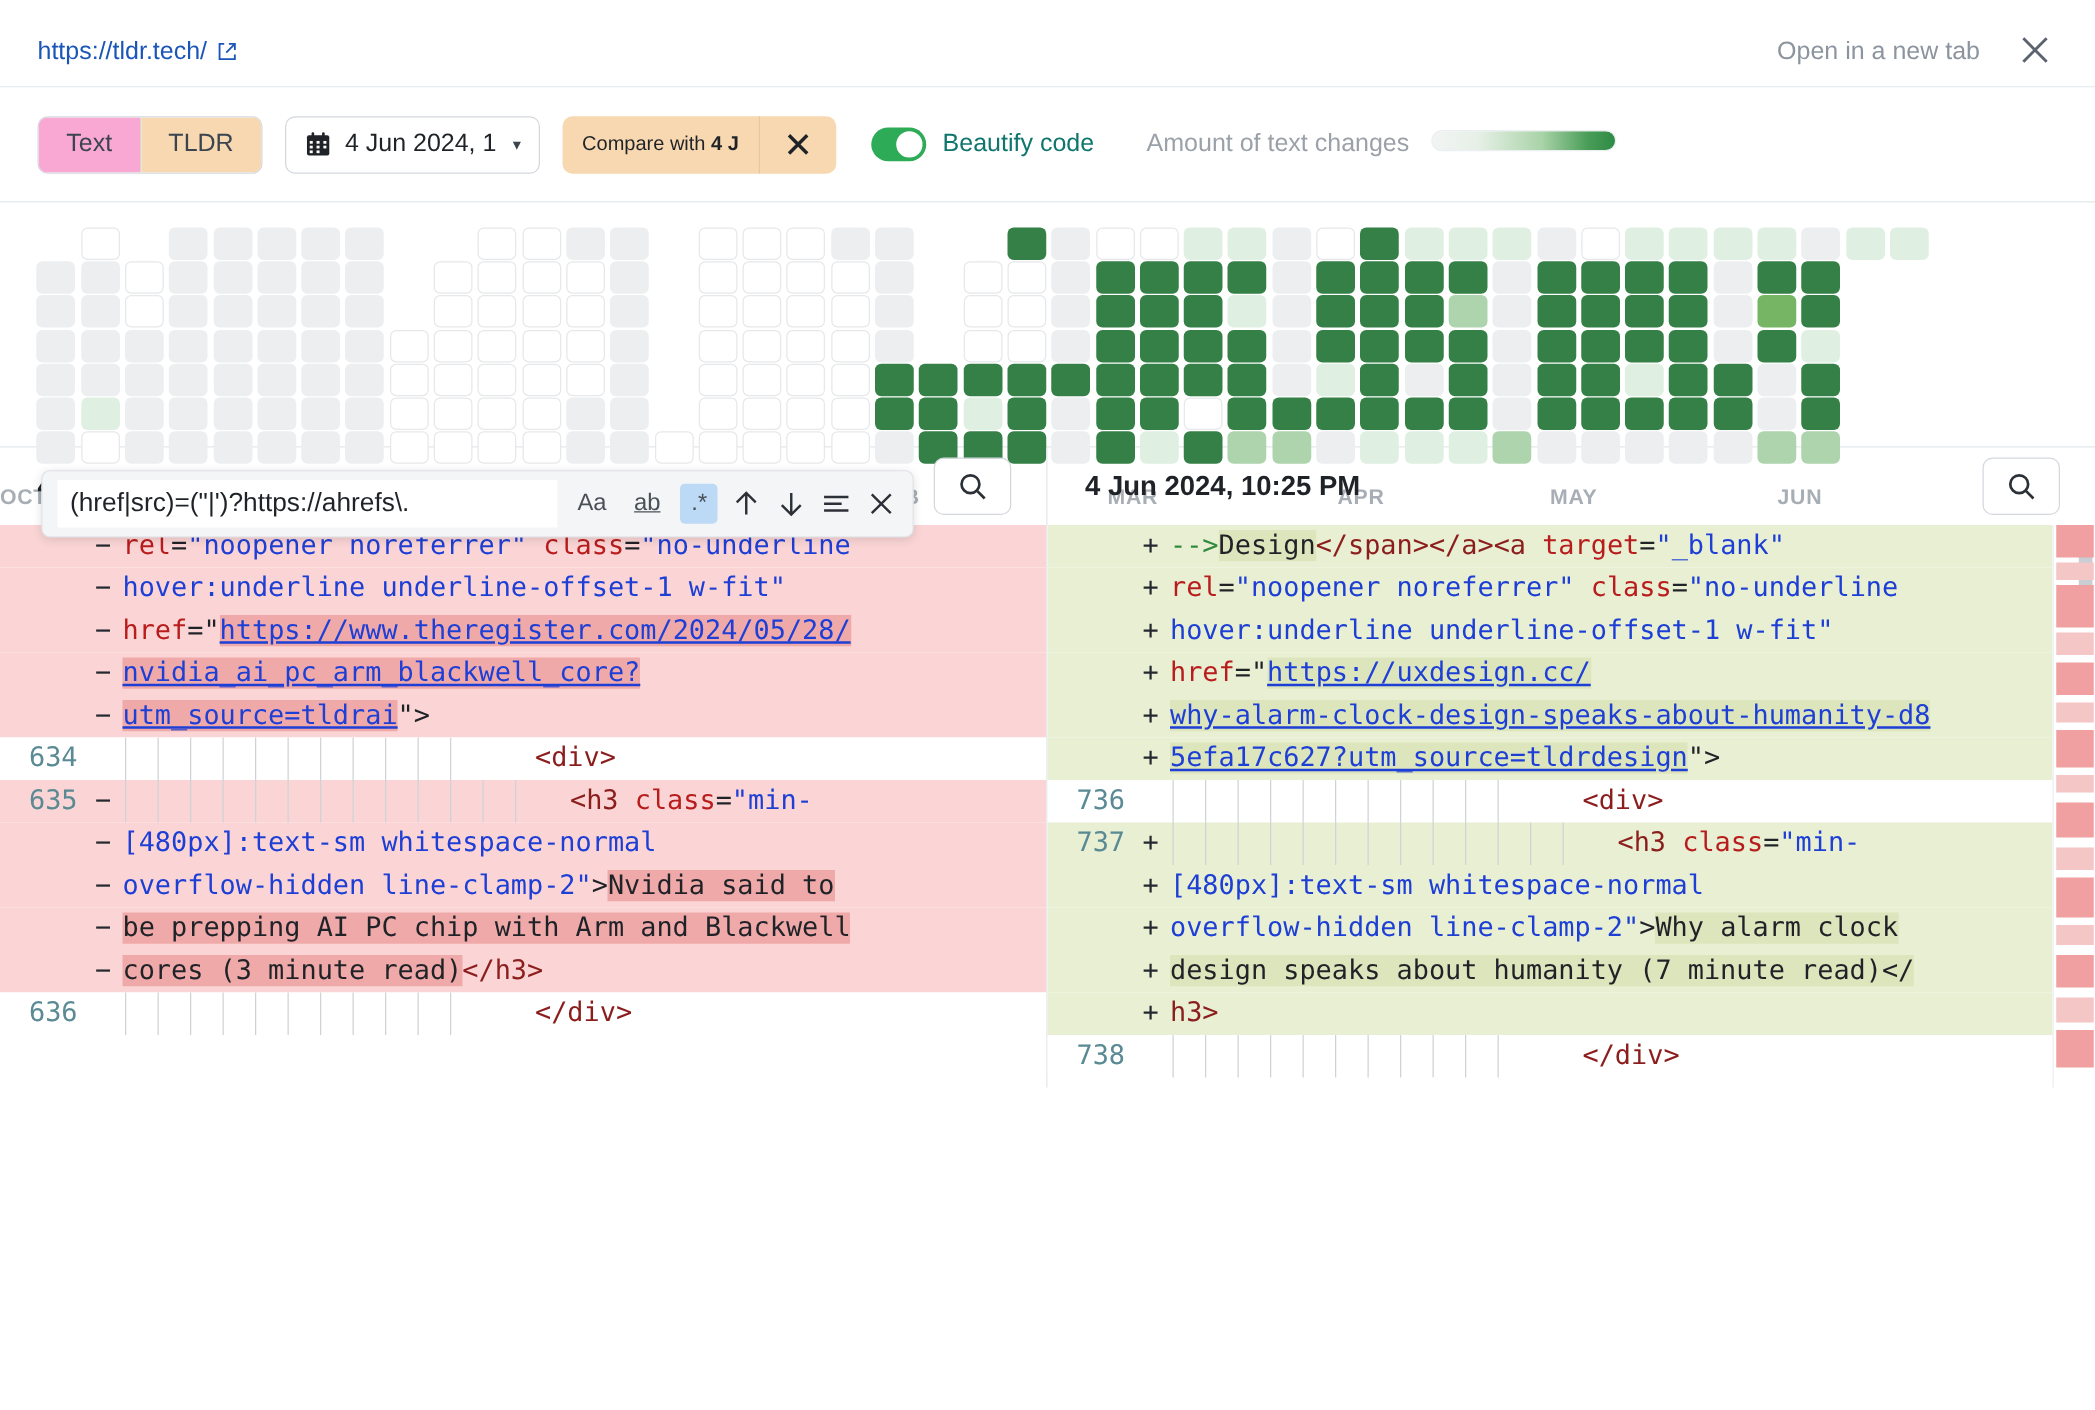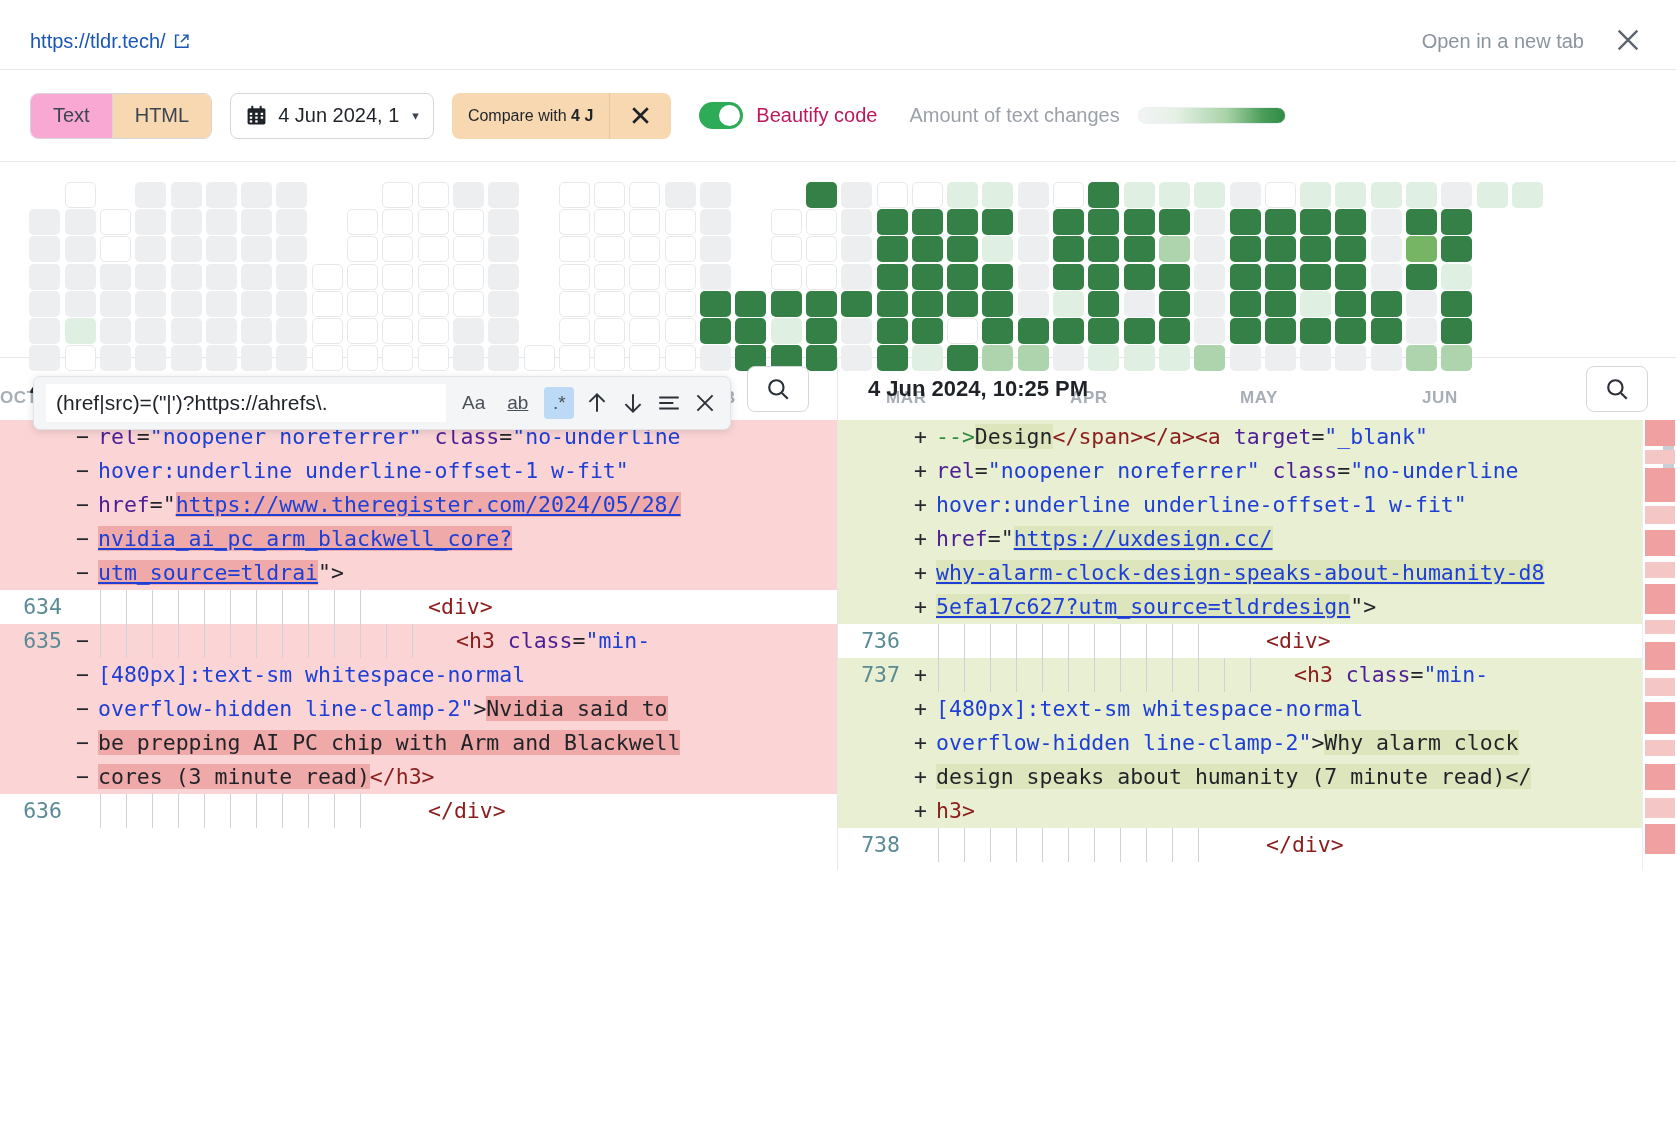--- a/index.html
+++ b/index.html
@@ -71,23 +71,23 @@
 
   .switch-wrap { display:flex; align-items:center; gap:13px; margin-left:10px; }
   .switch {
     width:44px; height:27px; border-radius:14px; background:#2eab57;
     position:relative; cursor:pointer; flex:none;
   }
   .switch .knob {
     position:absolute; right:3px; top:3px; width:21px; height:21px;
     border-radius:50%; background:#fff;
   }
-  .switch-label { font-size:20px; color:#be185d; white-space:nowrap; }
-
-  .legend-wrap { display:flex; align-items:center; gap:18px; margin-left:14px; }
+  .switch-label { font-size:20px; color:#0f766e; white-space:nowrap; }
+
+  .legend-wrap { display:flex; align-items:flex-start; gap:18px; margin-left:24px; }
   .legend-label { font-size:20px; color:#9ba1a9; white-space:nowrap; }
   .legend-bar {
     width:148px; height:17px; border-radius:9px;
     background:linear-gradient(to right,#f2f4f4 0%, #e6f0e6 25%, #a9d3a8 60%, #4a9d58 85%, #2e8b45 100%);
     border:1px solid #eceff1;
   }
 
   
   .heat-section { padding:14px 0 0 0; border-bottom:1px solid #e4e7eb; position:relative; height:196px; }
   .heat-grid {
@@ -127,21 +127,21 @@
     color:#5a8a93; user-select:none;
   }
   .sign { width:22px; flex:none; text-align:left; }
   .ctext { flex:1; white-space:pre-wrap; word-break:break-all; padding-right:8px; }
   .row-del { background:#fbd5d5; }
   .row-add { background:#e8efd2; }
   .row-ctx { background:#ffffff; }
   .hl-del { background:#f0a9a9; }
   .hl-add { background:#dde5bd; }
   .tag { color:#8b1d1d; }
-  .attr { color:#4c1d95; }
+  .attr { color:#b91c1c; }
   .val { color:#1d3fd6; }
   .plain { color:#1f2328; }
   .lnk { color:#1d3fd6; text-decoration:underline; }
   .comment { color:#2f8a3e; }
 
   
   .search-overlay {
     position:absolute; left:33px; top:18px; z-index:20;
     background:#f4f5f6; border:1px solid #e1e4e8; border-radius:7px;
     box-shadow:0 2px 8px rgba(0,0,0,0.12);
@@ -192,21 +192,21 @@
     </svg>
   </div>
 </div>
 <div class="header-sep"></div>
 
 <div class="toolbar">
 
   <div class="seg">
     <button class="seg-btn">Text</button>
     <div class="seg-div"></div>
-    <button class="seg-btn active">HTML</button>
+    <button class="seg-btn active">TLDR</button>
   </div>
 
   <div class="datepick">
     <span class="cal-icon">
       <svg viewBox="0 0 20 20" width="21" height="21" fill="#1f2328">
         <rect x="1.5" y="3" width="17" height="15.5" rx="1.6"></rect>
         <rect x="5" y="0.8" width="2" height="3.4" rx="0.9"></rect>
         <rect x="13" y="0.8" width="2" height="3.4" rx="0.9"></rect>
         <g fill="#fff">
           <rect x="3.6" y="7.4" width="2.3" height="2.1"></rect>

